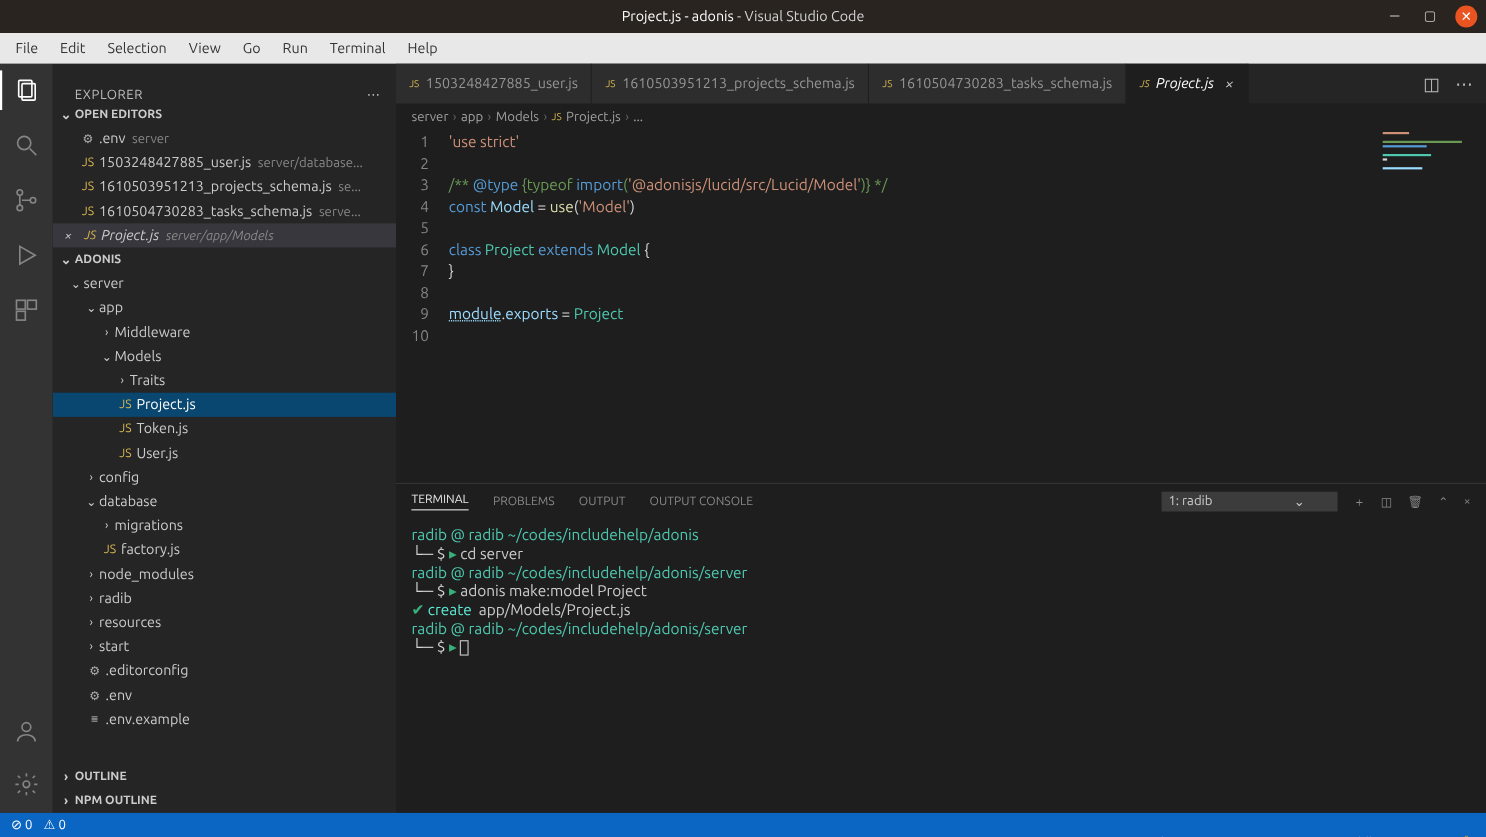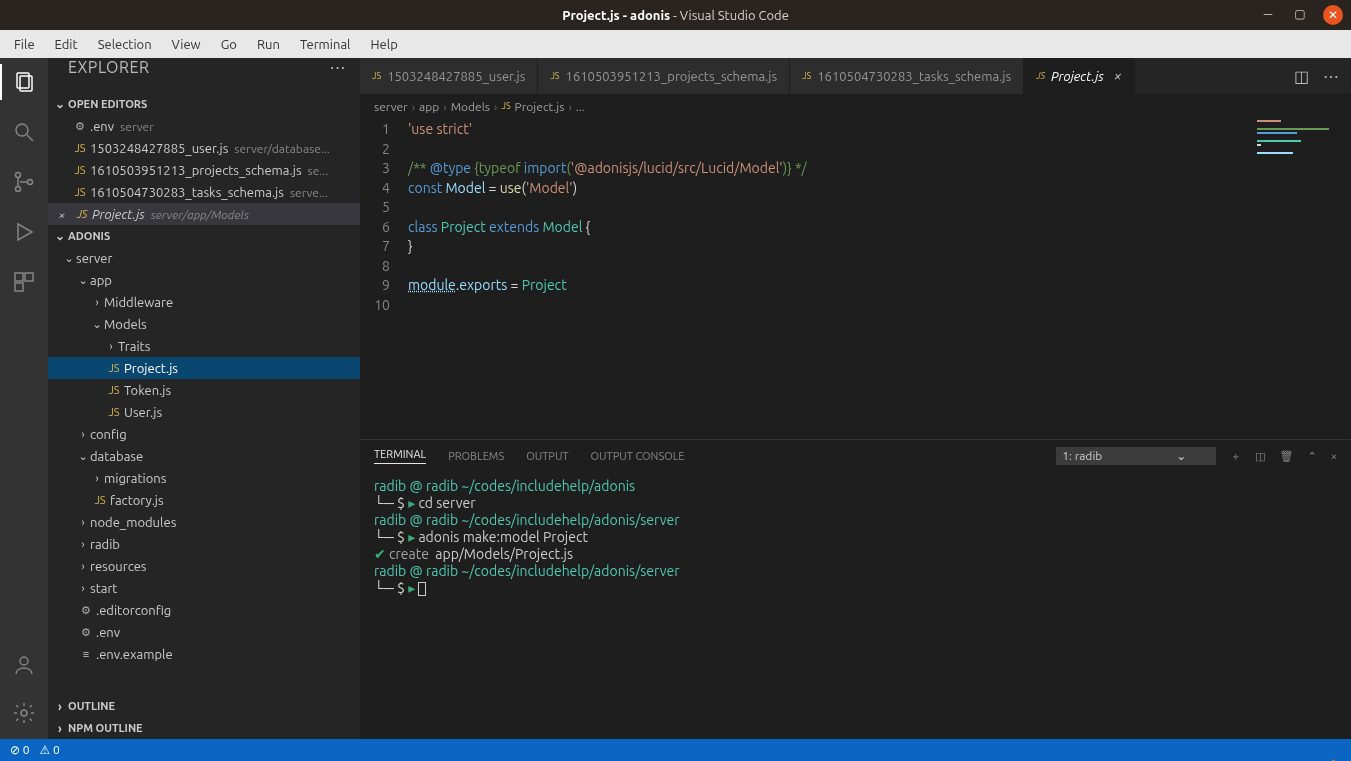--- a/index.html
+++ b/index.html
@@ -1,32 +1,32 @@
 <!DOCTYPE html>
 <html><head>
 <meta charset="utf-8">
 <style>
 * { margin: 0; padding: 0; box-sizing: border-box; font-family: "Ubuntu", "Segoe UI", sans-serif; }
 body { width: 1351px; height: 761px; background: #1e1e1e; color: #cccccc; overflow: hidden; display: flex; flex-direction: column; }
 .title-bar { height: 30px; background: #2a2420; display: flex; align-items: center; justify-content: center; position: relative; }
 .title-bar-text { font-size: 13px; color: #d4d4d4; }
-.title-bar-text b { font-weight: bold; color: #fff; }
+.title-bar-text b { font-weight: normal; color: #fff; }
 .window-controls { position: absolute; right: 8px; top: 5px; display: flex; gap: 14px; }
 .win-btn { width: 18px; height: 18px; display: flex; align-items: center; justify-content: center; font-size: 12px; color: #ccc; }
 .win-close { background: #e95420; border-radius: 50%; width: 20px; height: 20px; color: #fff; }
 .menu-bar { height: 28px; background: #e8e8e8; display: flex; align-items: center; padding: 0 6px; gap: 4px; }
 .menu-item { font-size: 13px; color: #333; padding: 4px 8px; }
 .main { flex: 1; display: flex; min-height: 0; }
 .activity-bar { width: 48px; background: #333333; display: flex; flex-direction: column; align-items: center; padding-top: 10px; gap: 22px; }
 .activity-icon { width: 28px; height: 28px; display: flex; align-items: center; justify-content: center; color: #858585; position: relative; }
 .activity-icon.active { color: #ffffff; }
 .activity-icon.active::before { content: ""; position: absolute; left: -10px; top: -4px; width: 2px; height: 36px; background: #fff; }
 .activity-bottom { margin-top: auto; margin-bottom: 12px; display: flex; flex-direction: column; gap: 20px; align-items: center; }
 .sidebar { width: 312px; background: #252526; display: flex; flex-direction: column; font-size: 13px; }
-.sidebar-header { height: 35px; display: flex; align-items: flex-start; justify-content: space-between; padding: 0 14px 0 20px; color: #bbbbbb; font-size: 16px; letter-spacing: 0.5px; }
+.sidebar-header { height: 35px; display: flex; align-items: flex-end; justify-content: space-between; padding: 0 14px 0 20px; color: #bbbbbb; font-size: 12px; letter-spacing: 0.5px; }
 .section-header { height: 22px; display: flex; align-items: center; padding-left: 4px; font-size: 11px; font-weight: bold; color: #cccccc; }
 .section-header .chev { width: 16px; text-align: center; font-size: 12px; color: #ccc; }
 .tree { flex: 1; overflow: hidden; }
 .tree-item { height: 22px; display: flex; align-items: center; font-size: 13px; color: #cccccc; white-space: nowrap; }
 .tree-item .chev { width: 14px; text-align: center; font-size: 11px; color: #ccc; }
 .tree-item .icon { width: 20px; text-align: center; font-size: 11px; }
 .tree-item.selected { background: #094771; color: #ffffff; }
 .tree-item .dim { color: #888; margin-left: 6px; font-size: 12px; overflow: hidden; text-overflow: ellipsis; }
 .tree-item.active-editor { font-style: italic; background: #37373d; }
 .tree-item.active-editor .close-x { width: 20px; text-align: center; color: #ccc; font-size: 12px; }
@@ -55,21 +55,21 @@
 .panel { height: 300px; border-top: 1px solid #333; background: #1e1e1e; display: flex; flex-direction: column; }
 .panel-tabs { height: 32px; display: flex; align-items: center; gap: 22px; padding: 0 14px; font-size: 11px; color: #888; }
 .panel-tab.active { color: #e7e7e7; border-bottom: 1px solid #e7e7e7; padding-bottom: 3px; }
 .panel-right { margin-left: auto; display: flex; align-items: center; gap: 14px; }
 .panel-select { background: #3c3c3c; color: #ccc; font-size: 12px; padding: 2px 30px 2px 6px; position: relative; width: 160px; display: flex; justify-content: space-between; }
 .terminal-body { flex: 1; padding: 6px 14px; font-family: "Ubuntu Mono", Consolas, monospace; font-size: 14px; line-height: 17px; white-space: pre; color: #cccccc; }
 .t-prompt { color: #4ec9b0; }
 .t-sym { color: #d4d4d4; }
 .t-arrow { color: #3aaf7c; }
 .t-check { color: #3aaf7c; }
-.t-create { color: #a3a3a3; }
+.t-create { color: #5eead4; }
 .t-cursor { display: inline-block; width: 8px; height: 14px; border: 1px solid #ccc; vertical-align: middle; }
 .status-bar { height: 22px; background: #0a66c2; color: #fff; display: flex; align-items: center; font-size: 12px; padding: 0 10px; }
 .status-left { display: flex; gap: 10px; align-items: center; }
 .status-right { margin-left: auto; display: flex; gap: 14px; align-items: center; margin-top: 32px; }
 svg { display: block; }
 </style>
 </head>
 <body>
 
 <div class="title-bar">

